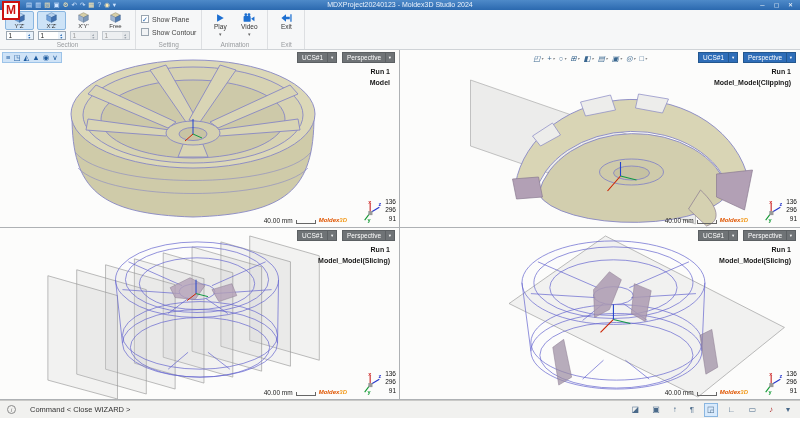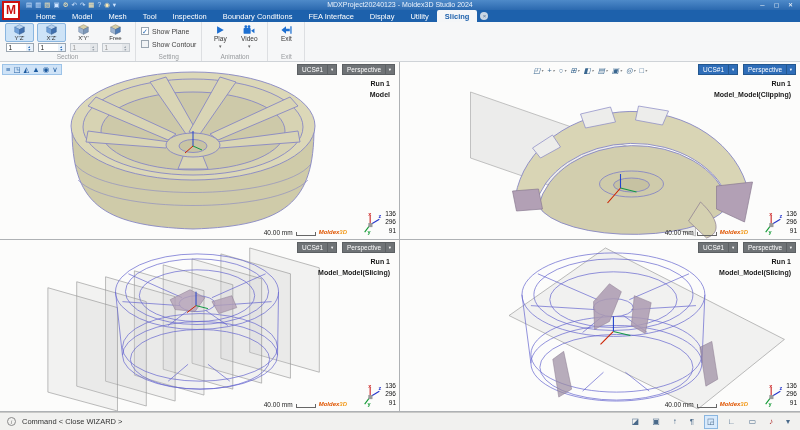--- a/index.html
+++ b/index.html
@@ -63,21 +63,21 @@
   .scalebar{position:absolute;bottom:3px;right:52px;display:flex;align-items:flex-end;gap:3px;font-size:6.5px;color:#222;z-index:3;line-height:7px}
   .scaleline{width:20px;height:4px;border-left:1px solid #666;border-bottom:1px solid #666;border-right:1px solid #666}
   .brand{font-size:6px;font-weight:bold;font-style:italic;line-height:7px}
   .brand .bm{color:#e05500}
   .brand .b3{color:#f29b1d}
   .triad{position:absolute;bottom:3px;right:3px;display:flex;align-items:center;gap:2px;z-index:3}
   .triad svg{width:22px;height:26px}
   .dims{font-size:6.5px;color:#111;text-align:right;line-height:1.35}
 
   
-  .statusbar{height:18px;background:#f1f1ef;border-top:1px solid #c9c9c7;display:flex;align-items:center;padding:0 7px;font-size:7.5px;color:#333;gap:6px}
+  .statusbar{height:18px;background:#f1f1ef;border-top:1px solid #c9c9c7;display:flex;align-items:center;padding:0 7px;font-size:7.5px;color:#333;gap:14px}
   .infoc{width:9px;height:9px;border:1px solid #8a8a8a;border-radius:50%;color:#777;font-size:6px;line-height:8px;text-align:center;font-style:italic}
   .statusicons{margin-left:auto;display:flex;gap:7px;font-size:8px;color:#4a6a8a;align-items:center;line-height:12px}
   .sic{padding:0 2px;border:1px solid transparent}
   .sic.on{background:#d8eafc;border-color:#8ab6e0}
   .sic.red{color:#b03030}
 </style>
 </head>
 <body>
 
 <div class="app">
@@ -98,33 +98,20 @@
       <span class="b">▾</span>
     </div>
     <div class="wtitle">MDXProject20240123 - Moldex3D Studio 2024</div>
     <div class="winctl">
       <span class="wc">─</span>
       <span class="wc">▢</span>
       <span class="wc">✕</span>
     </div>
   </div>
 
-  <div class="tabrow">
-    <div class="tab">Home</div>
-    <div class="tab">Model</div>
-    <div class="tab">Mesh</div>
-    <div class="tab">Tool</div>
-    <div class="tab">Inspection</div>
-    <div class="tab">Boundary Conditions</div>
-    <div class="tab">FEA Interface</div>
-    <div class="tab">Display</div>
-    <div class="tab">Utility</div>
-    <div class="tab active">Slicing</div>
-    <div class="tabclose">×</div>
-  </div>
 
   <div class="ribbon">
 
     <div class="rgroup">
       <div class="gcontent">
         <div class="seccol">
           <div class="secbtn on">
             <svg viewBox="0 0 18 16">
                 <path d="M9,1 L16,4.5 L9,8 L2,4.5 Z" fill="#b6d0ec" stroke="#4d7fb6" stroke-width="0.7"></path>
                 <path d="M2,4.5 L9,8 L9,15 L2,11.5 Z" fill="#6f9fd8" stroke="#4d7fb6" stroke-width="0.7"></path>

